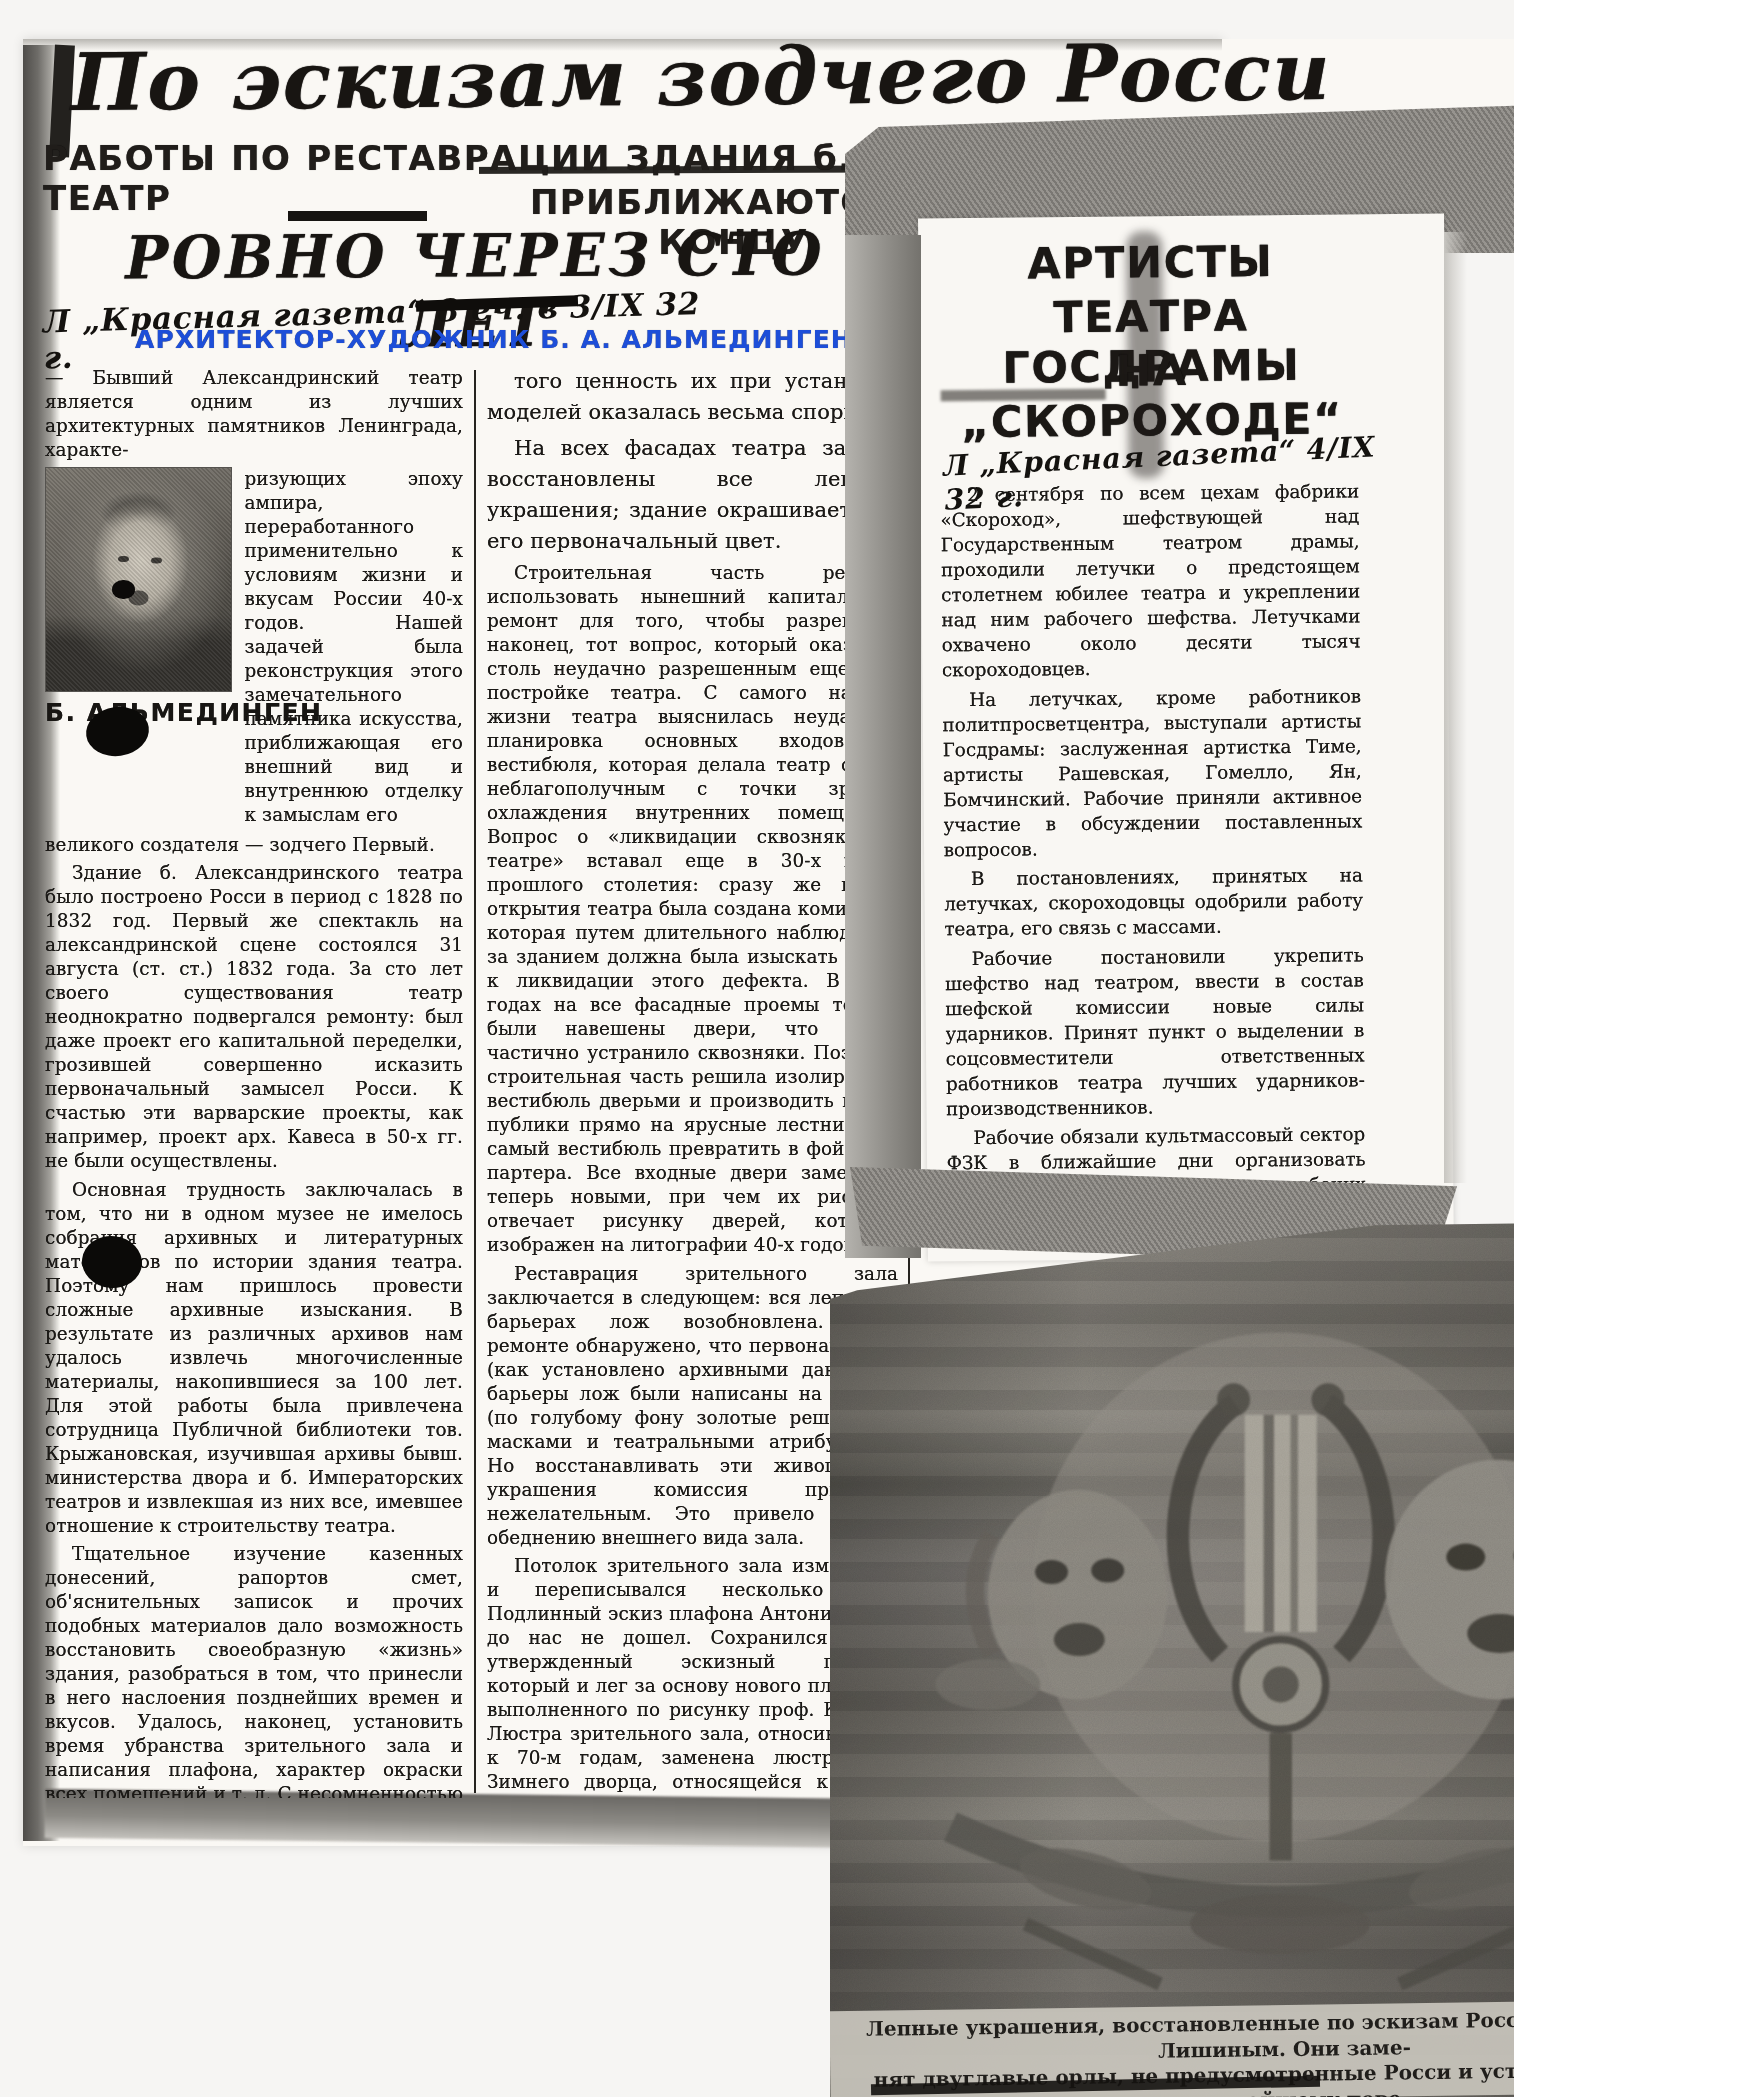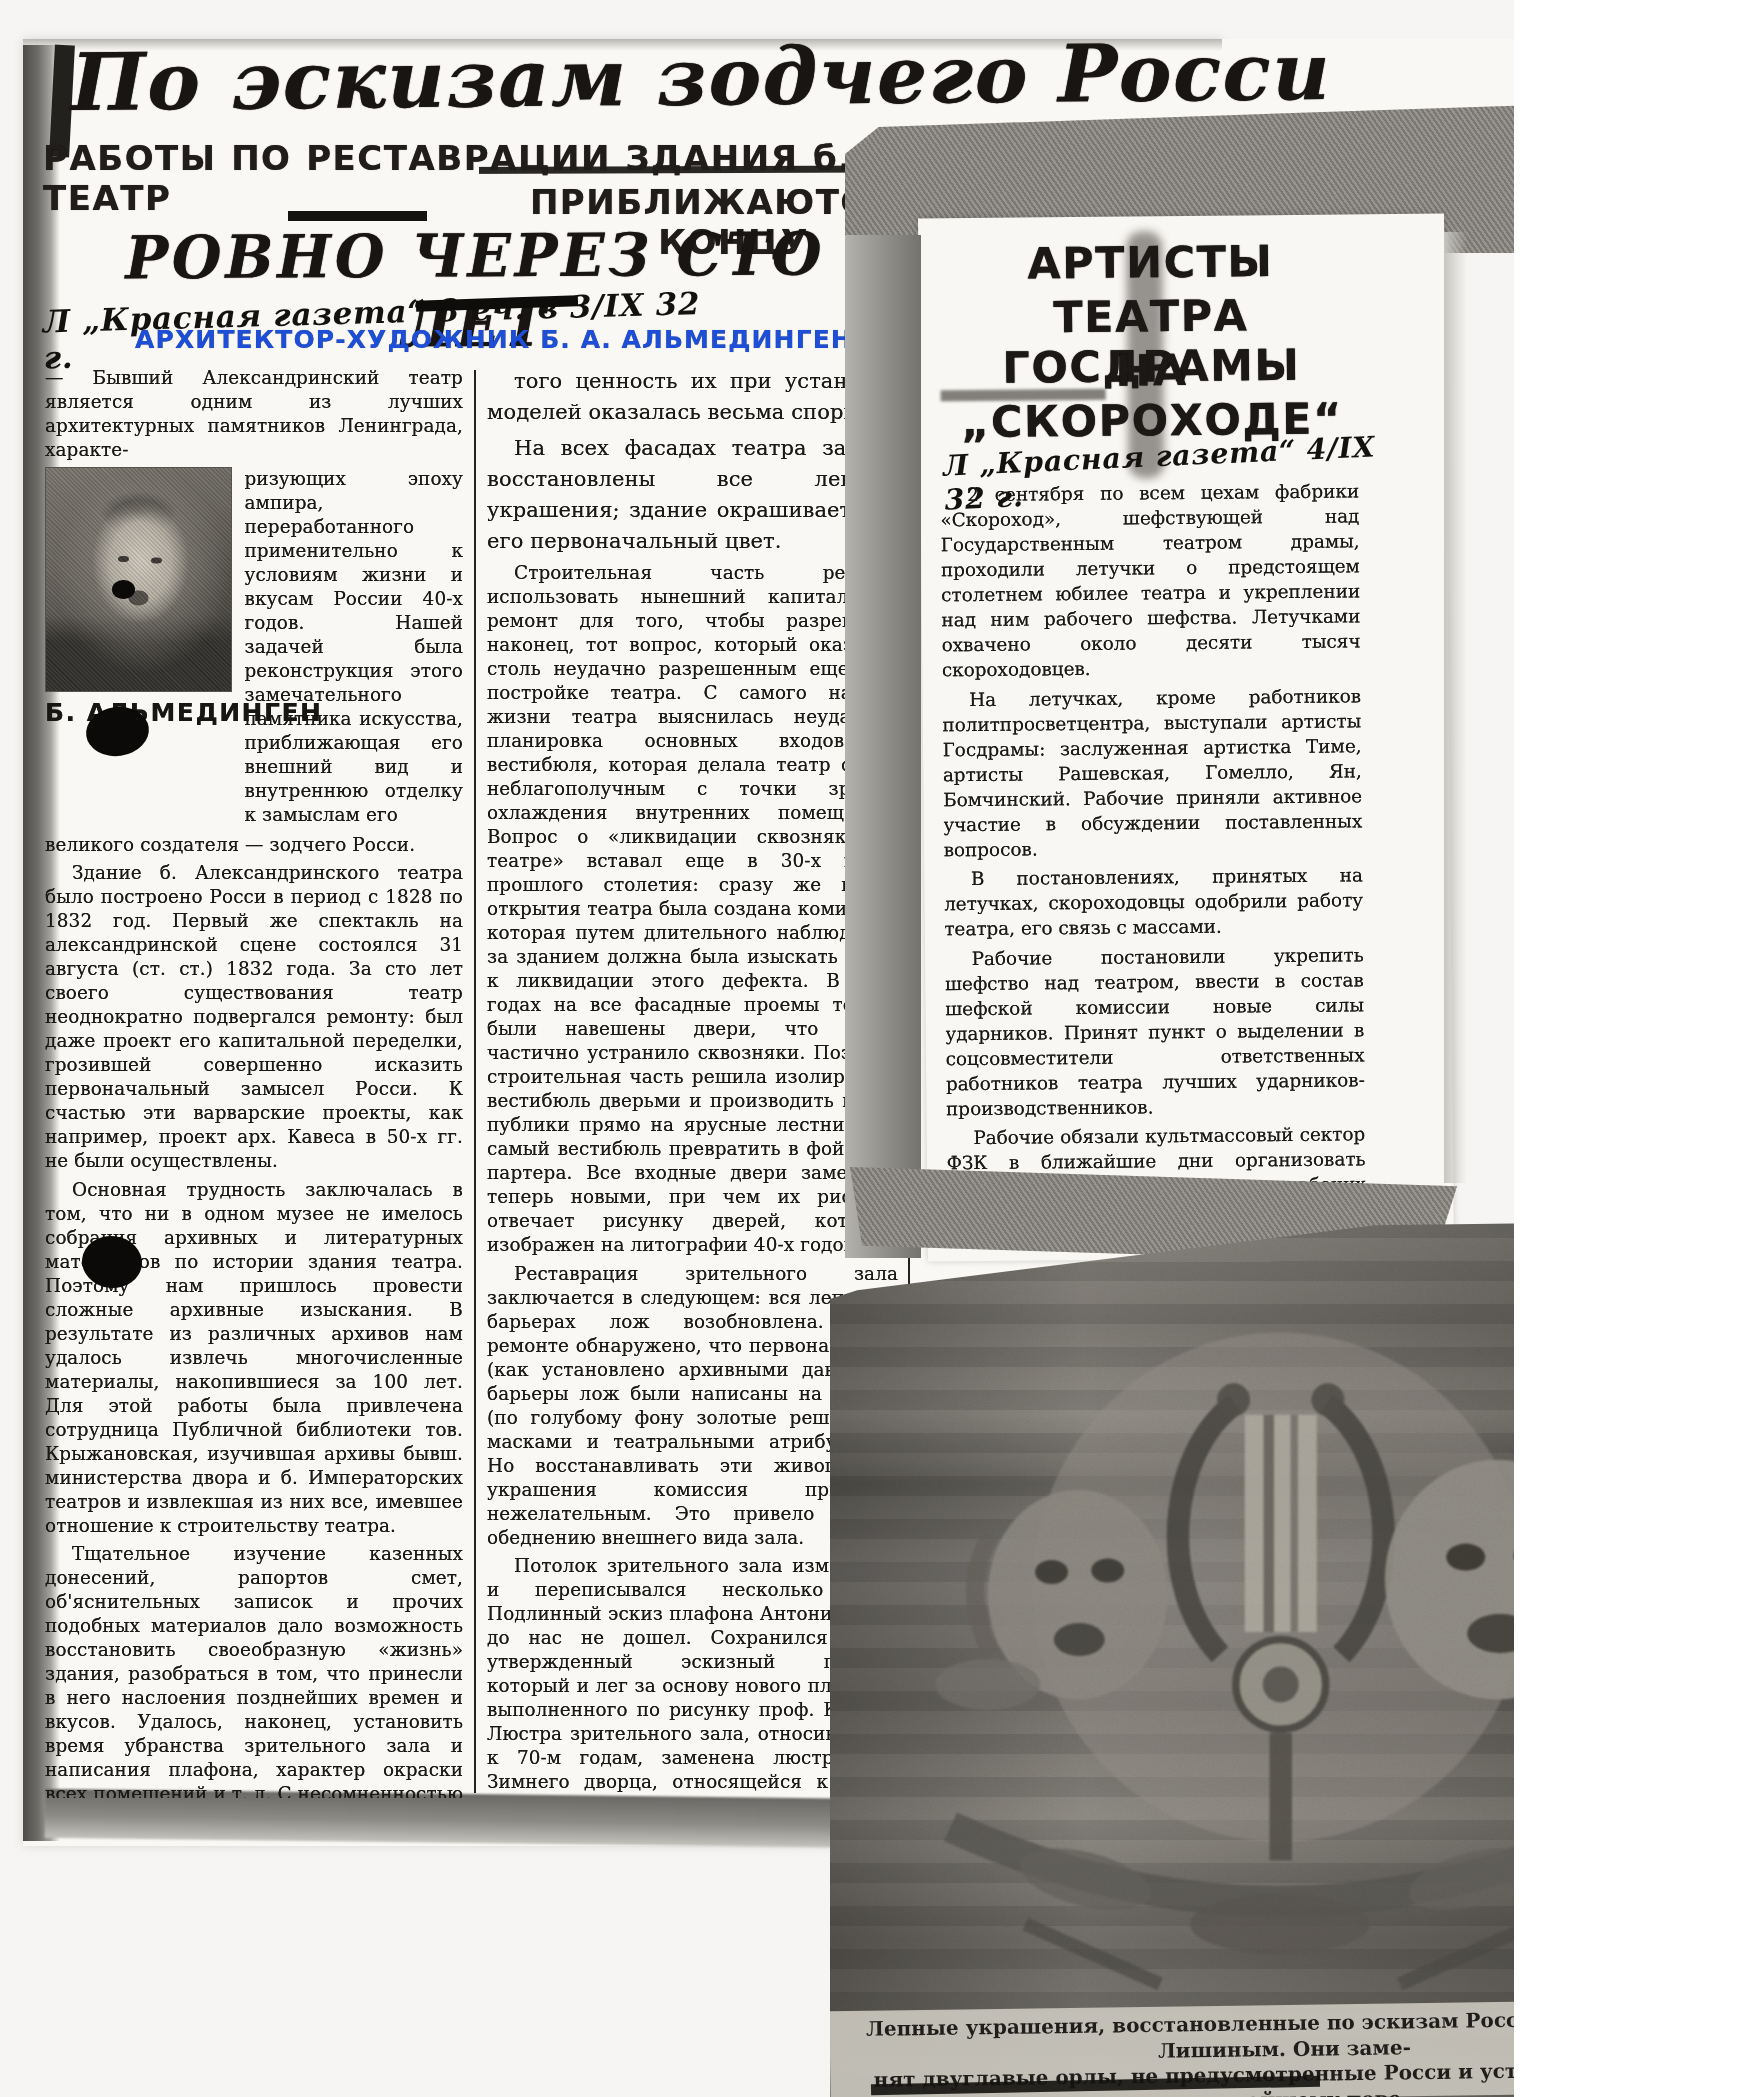--- a/index.html
+++ b/index.html
@@ -154,21 +154,21 @@
     <div class="row">
       <div class="portrait-wrap">
         <div class="portrait">
           <div class="portrait-grain"></div>
           <div class="portrait-ink-dot"></div>
         </div>
         <div class="portrait-caption">Б. АЛЬМЕДИНГЕН</div>
       </div>
       <p class="p noindent narrow">ризующих эпоху ампира, переработанного применительно к условиям жизни и вкусам России 40-х годов. Нашей задачей была реконструкция этого замечательного памятника искусства, приближающая его внешний вид и внутреннюю отделку к замыслам его</p>
     </div>
-    <p class="p noindent">великого создателя — зодчего Росси.</p>
+    <p class="p noindent">великого создателя — зодчего Первый.</p>
     <p class="p">Здание б. Александринского театра было построено Росси в период с 1828 по 1832 год. Первый же спектакль на александринской сцене состоялся 31 августа (ст. ст.) 1832 года. За сто лет своего существования театр неоднократно подвергался ремонту: был даже проект его капитальной переделки, грозившей совершенно исказить первоначальный замысел Росси. К счастью эти варварские проекты, как например, проект арх. Кавеса в 50-х гг. не были осуществлены.</p>
     <p class="p">Основная трудность заключалась в том, что ни в одном музее не имелось собрания архивных и литературных материалов по истории здания театра. Поэтому нам пришлось провести сложные архивные изыскания. В результате из различных архивов нам удалось извлечь многочисленные материалы, накопившиеся за 100 лет. Для этой работы была привлечена сотрудница Публичной библиотеки тов. Крыжановская, изучившая архивы бывш. министерства двора и б. Императорских театров и извлекшая из них все, имевшее отношение к строительству театра.</p>
     <p class="p">Тщательное изучение казенных донесений, рапортов смет, об'яснительных записок и прочих подобных материалов дало возможность восстановить своеобразную «жизнь» здания, разобраться в том, что принесли в него наслоения позднейших времен и вкусов. Удалось, наконец, установить время убранства зрительного зала и написания плафона, характер окраски всех помещений и т. д. С несомненностью установлено, что в 4-х фасадных нишах имелись скульптурные фигуры. Больше того по проектным изображениям Росси, а также по акварели Жуковского и Садовникова в точности удалось воссоздать эти фигуры, работы скульптора Евсеева, Малашкина, Михайлова и Крестовского. Установлено также, что на четырех углах на крыше театра имелись сидячие женские фигуры с театральными атрибутами. Однако, эти фигуры художественная комиссия постановила не восстанавливать, так как они стояли всего несколько лет и привычный вид театра на протяжении столетия не был связан с ними. Кроме</p>
   </div>
 
   <div class="abs colrule rule1"></div>
 
   <div class="abs col col2">
     <p class="p big">того ценность их при установке моделей оказалась весьма спорной.</p>
     <p class="p big">На всех фасадах театра заново восстановлены все лепные украшения; здание окрашивается в его первоначальный цвет.</p>

